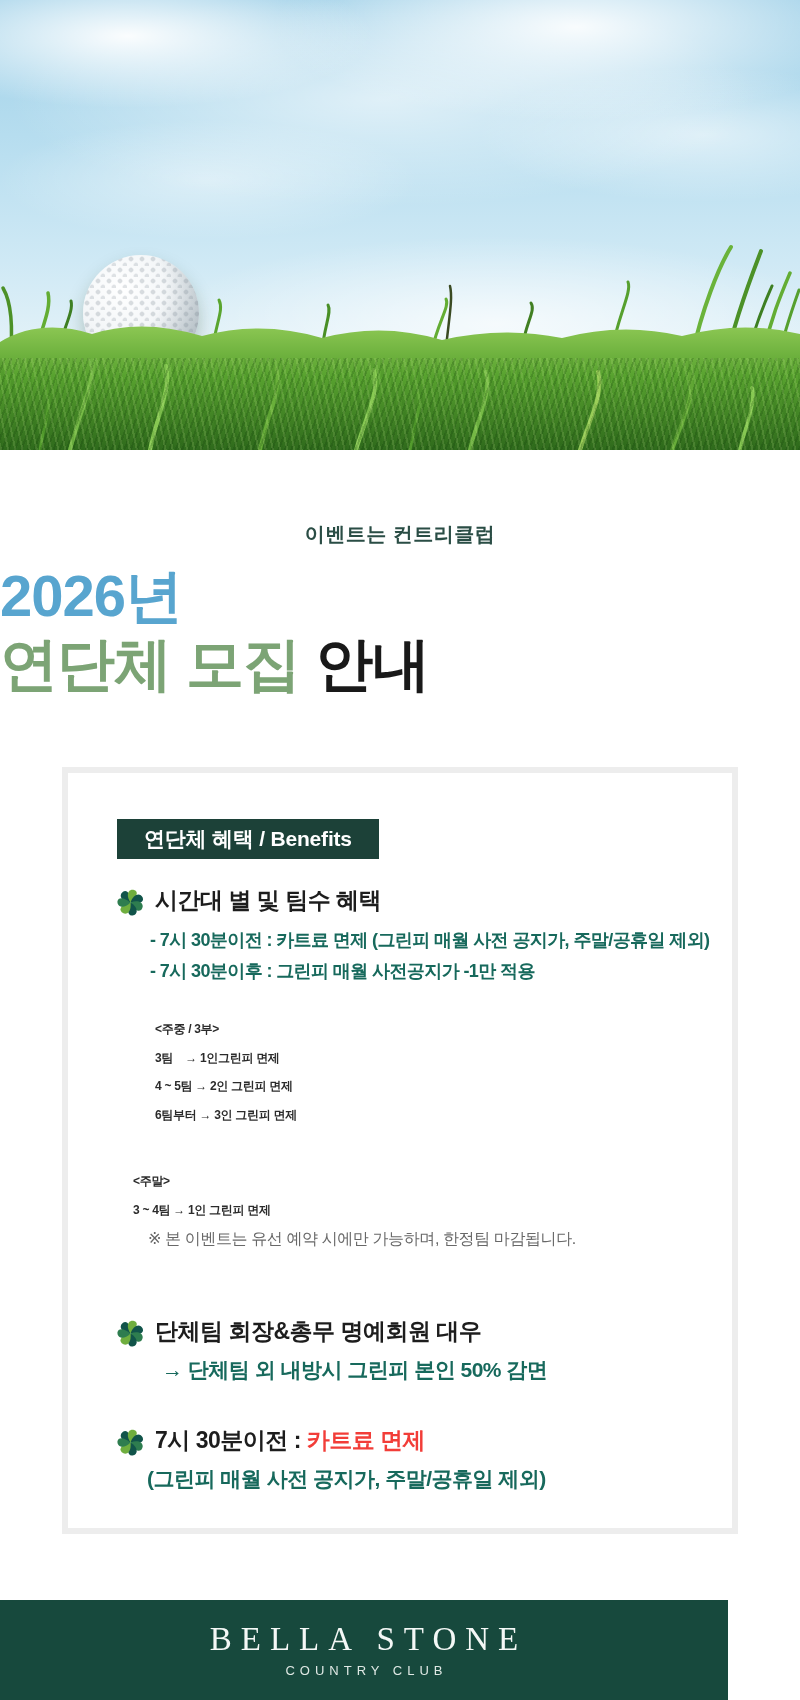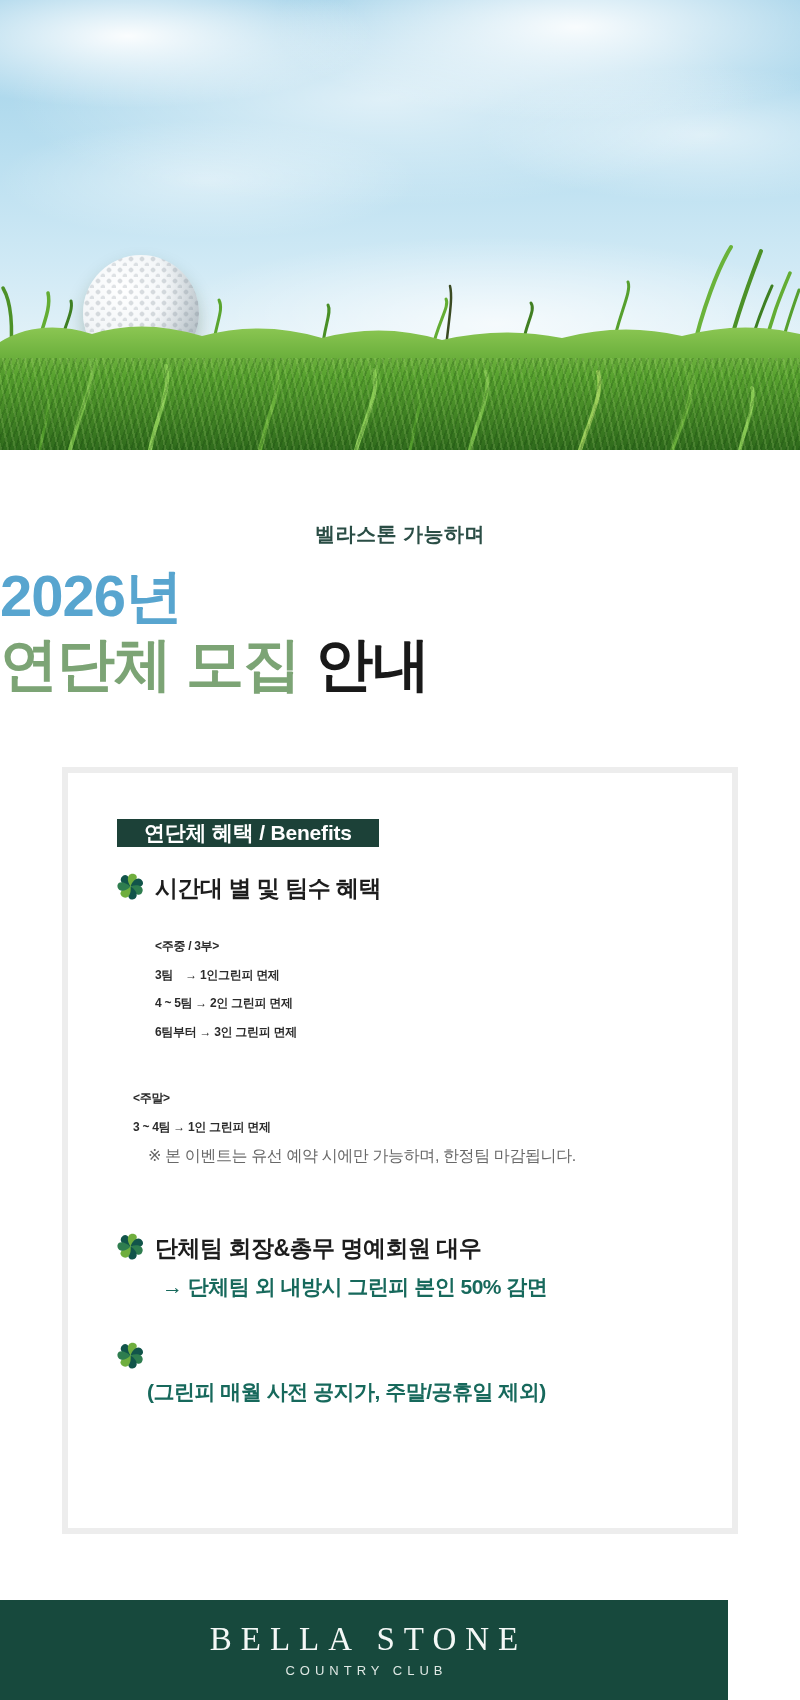--- a/index.html
+++ b/index.html
@@ -45,24 +45,24 @@
   .main-title { position:absolute; left:0; top:562px; width:100%; text-align:left;
     font-size:58px; font-weight:800; line-height:68px; letter-spacing:-1px; }
   .t-blue  { color:var(--blue); }
   .t-green { color:var(--green); }
   .t-dark  { color:#191919; }
 
   
   .card { position:absolute; left:62px; top:767px; width:676px; height:767px;
     background:#fff; border:6px solid #ededed; padding:46px 20px 0 49px; }
   .badge { display:inline-block; background:var(--badge); color:#fff;
-    font-size:21px; font-weight:700; line-height:24px; padding:2px 27px;
+    font-size:21px; font-weight:700; line-height:24px; padding:8px 27px;
     border-radius:0; letter-spacing:-.2px; }
   .section { margin-top:26px; }
-  .sec-head { display:flex; align-items:flex-start; gap:11px; }
+  .sec-head { display:flex; align-items:flex-end; gap:11px; }
   .flower { width:27px; height:27px; flex:0 0 27px; }
   .sec-title { font-size:23px; font-weight:800; color:#1d1d1d; letter-spacing:-.5px; }
   .teal-lines { margin:9px 0 0 33px; }
   .teal-line { font-size:18px; font-weight:700; color:var(--teal); line-height:31px;
     letter-spacing:-.6px; white-space:pre; }
   .plain-block { margin:28px 0 0 38px; }
   .pb-weekend { margin-top:38px;margin-left:16px; }
   .plain-header, .plain-row { font-size:12px; font-weight:600; color:#2b2b2b;
     line-height:28.5px; letter-spacing:-.3px; white-space:pre; }
   .note { margin:4px 0 0 31px; font-size:16px; font-weight:400; color:#686868;
@@ -161,41 +161,45 @@
         <path d="M580,450 C 590,418 604,394 598,372" stroke="#a3d55e" stroke-width="4"></path>
         <path d="M672,450 C 682,420 696,396 690,374" stroke="#6db33c" stroke-width="4"></path>
         <path d="M40,450 C 44,424 52,404 48,390" stroke="#57a12f" stroke-width="3"></path>
         <path d="M410,450 C 414,426 422,406 418,392" stroke="#57a12f" stroke-width="3"></path>
         <path d="M740,450 C 746,424 756,402 752,388" stroke="#8fd058" stroke-width="3.5"></path>
       </g>
     </svg>
     <div class="grass-tex"></div>
   </div>
 
-  <div class="club-name">벨라스톤 가능하며</div>
+  <div class="club-name">이벤트는 컨트리클럽</div>
   <div class="main-title">
     <div>
       <span class="t-blue">2026년</span>
     </div>
     <div>
       <span class="t-green">연단체 모집</span><span class="t-dark"> 안내</span>
     </div>
   </div>
 
   <div class="card">
     <div class="badge">연단체 혜택 / Benefits</div>
 
     
     <div class="section">
       <div class="sec-head">
         <svg class="flower" viewBox="0 0 28 28">
           <use href="#flower-def"></use>
         </svg>
         <span class="sec-title">시간대 별 및 팀수 혜택</span>
       </div>
+      <div class="teal-lines">
+        <div class="teal-line">- 7시 30분이전 : 카트료 면제 (그린피 매월 사전 공지가, 주말/공휴일 제외)</div>
+        <div class="teal-line">- 7시 30분이후 : 그린피 매월 사전공지가 -1만 적용</div>
+      </div>
 
       <div class="plain-block">
         <div class="plain-header">&lt;주중 / 3부&gt;</div>
         <div class="plain-row">3팀    → 1인그린피 면제</div>
         <div class="plain-row">4 ~ 5팀 → 2인 그린피 면제</div>
         <div class="plain-row">6팀부터 → 3인 그린피 면제</div>
       </div>
 
       <div class="plain-block pb-weekend">
         <div class="plain-header">&lt;주말&gt;</div>
@@ -215,20 +219,21 @@
       </div>
       <div class="sub-teal">→ 단체팀 외 내방시 그린피 본인 50% 감면</div>
     </div>
 
     
     <div class="section sec3">
       <div class="sec-head">
         <svg class="flower" viewBox="0 0 28 28">
           <use href="#flower-def"></use>
         </svg>
+        <span class="sec-title"><span>7시 30분이전 : </span><span class="t-red">카트료 면제</span></span>
       </div>
       <div class="sub-teal sub-teal-paren">(그린피 매월 사전 공지가, 주말/공휴일 제외)</div>
     </div>
   </div>
 
   <div class="footer">
     <div class="brand">BELLA STONE</div>
     <div class="brand-sub">COUNTRY CLUB</div>
   </div>
 

